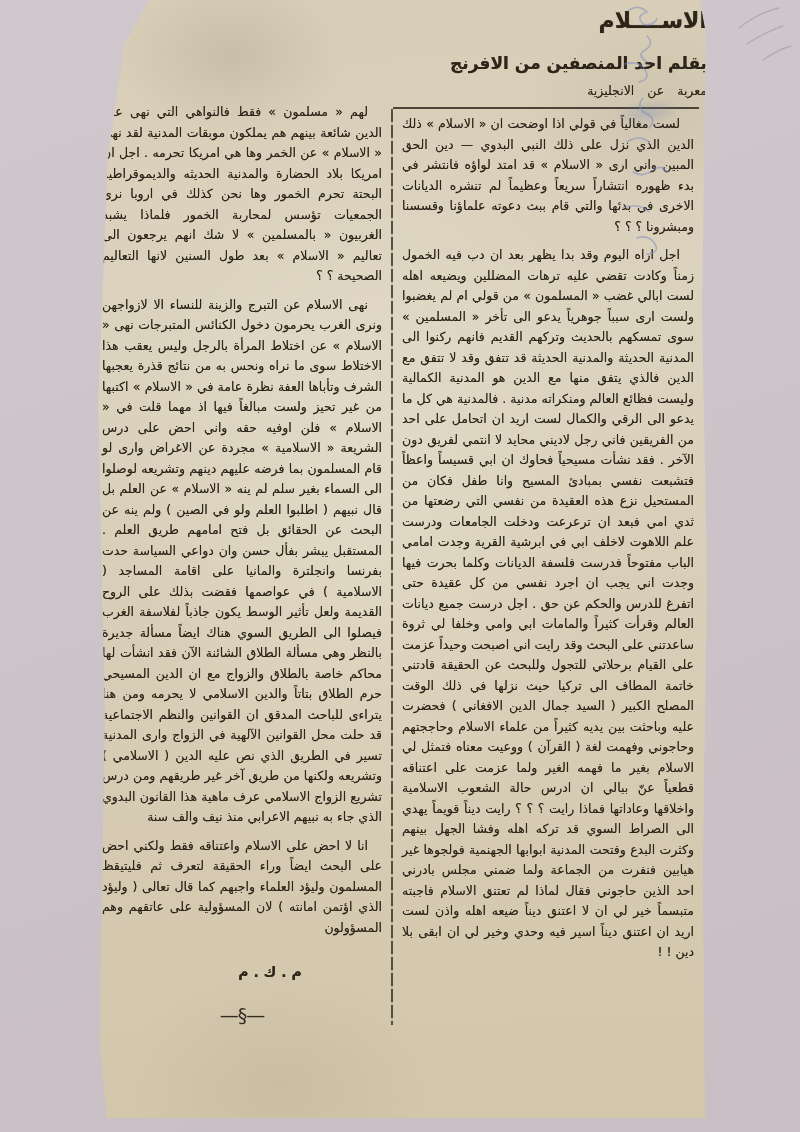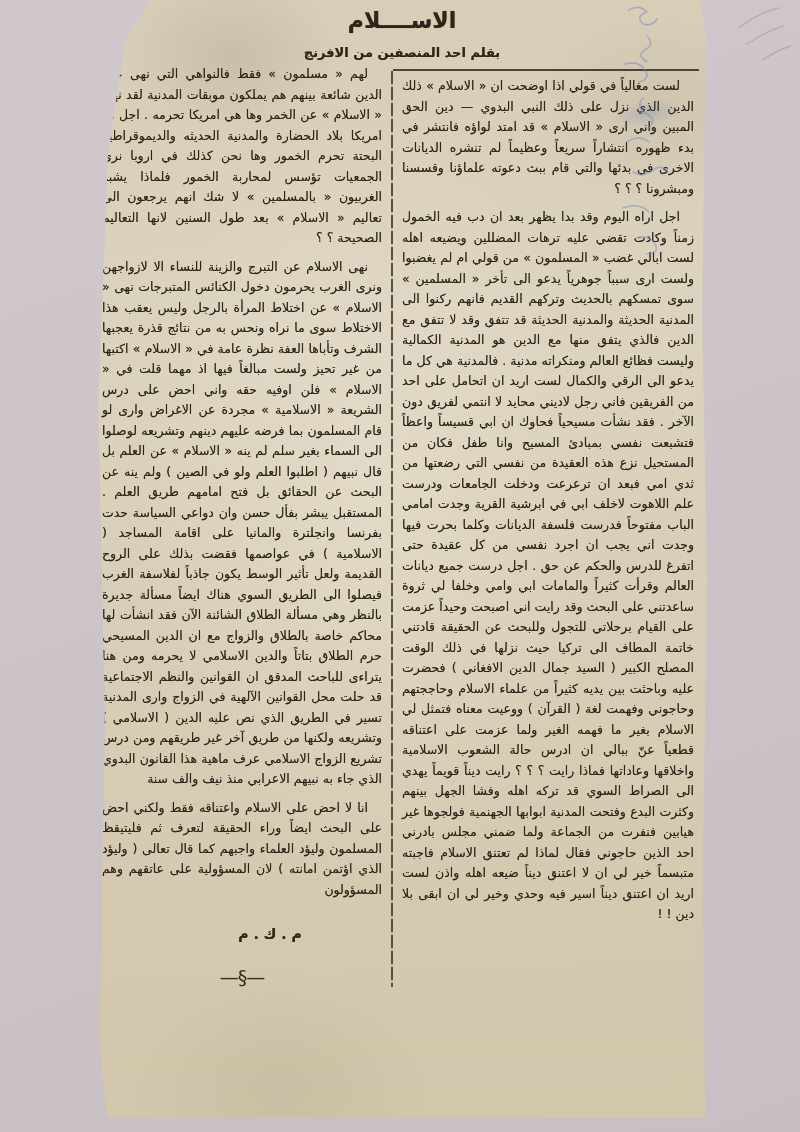--- a/index.html
+++ b/index.html
@@ -20,27 +20,27 @@
     background:
       radial-gradient(ellipse 170px 120px at 22% 5%, rgba(110,105,100,.16), transparent 65%),
       radial-gradient(ellipse 220px 170px at 92% 10%, rgba(125,115,95,.12), transparent 60%),
       radial-gradient(ellipse 320px 520px at 45% 45%, rgba(255,252,240,.22), transparent 75%),
       radial-gradient(ellipse 260px 190px at 30% 97%, rgba(120,105,80,.10), transparent 60%),
       linear-gradient(178deg,#d8cdb6 0%,#dcd3bf 30%,#d7ccb4 65%,#d2c6ab 100%);
     clip-path:polygon(8.6% 0%, 98.8% 0%, 99.8% 3%, 99.2% 28%, 100% 52%, 99.3% 78%, 99.7% 100%,
                       1.6% 100%, 0.4% 93%, 1.3% 64%, 0.2% 36%, 1.8% 14%, 4.5% 4%);
     box-shadow:0 0 16px rgba(60,50,60,.3);
   }
-  .header{text-align:center;padding-top:8px;direction:rtl;}
+  .header{padding-top:8px;direction:rtl;}
   .title{
     font-size:22px;font-weight:bold;letter-spacing:.5px;
     text-shadow:0 0 .7px rgba(45,37,25,.7);
   }
   .byline{
-    font-size:13px;font-weight:bold;margin-top:12px;
+    font-size:17px;font-weight:bold;margin-top:20px;
     text-shadow:0 0 .6px rgba(45,37,25,.6);
   }
   .subtitle{
     font-size:12.5px;margin-top:10px;word-spacing:9px;
     text-shadow:0 0 .4px rgba(45,37,25,.5);
   }
   .columns{
     display:flex;flex-direction:row;direction:rtl;
     margin-top:9px;padding:0 8px 0 12px;
   }
@@ -88,20 +88,21 @@
 </head>
 <body>
 
 <div class="scene">
 
   <div class="paper">
 
     <div class="header">
       <div class="title">الاســــلام</div>
       <div class="byline">بقلم احد المنصفين من الافرنج</div>
+      <div class="subtitle">معربة عن الانجليزية</div>
     </div>
 
     <div class="columns">
 
       <div class="col col-right">
         <p class="para">لست مغالياً في قولي اذا اوضحت ان « الاسلام » ذلك الدين الذي نزل على ذلك النبي البدوي — دين الحق المبين واني ارى « الاسلام » قد امتد لواؤه فانتشر في بدء ظهوره انتشاراً سريعاً وعظيماً لم تنشره الديانات الاخرى في بدئها والتي قام ببث دعوته علماؤنا وقسسنا ومبشرونا ؟ ؟ ؟</p>
         <p class="para">اجل اراه اليوم وقد بدا يظهر بعد ان دب فيه الخمول زمناً وكادت تقضي عليه ترهات المضللين ويضيعه اهله لست ابالي غضب « المسلمون » من قولي ام لم يغضبوا ولست ارى سبباً جوهرياً يدعو الى تأخر « المسلمين » سوى تمسكهم بالحديث وتركهم القديم فانهم ركنوا الى المدنية الحديثة والمدنية الحديثة قد تتفق وقد لا تتفق مع الدين فالذي يتفق منها مع الدين هو المدنية الكمالية وليست فظائع العالم ومنكراته مدنية . فالمدنية هي كل ما يدعو الى الرقي والكمال لست اريد ان اتحامل على احد من الفريقين فاني رجل لاديني محايد لا انتمي لفريق دون الآخر . فقد نشأت مسيحياً فحاوك ان ابي قسيساً واعظاً فتشبعت نفسي بمبادئ المسيح وانا طفل فكان من المستحيل نزع هذه العقيدة من نفسي التي رضعتها من ثدي امي فبعد ان ترعرعت ودخلت الجامعات ودرست علم اللاهوت لاخلف ابي في ابرشية القرية وجدت امامي الباب مفتوحاً فدرست فلسفة الديانات وكلما بحرت فيها وجدت اني يجب ان اجرد نفسي من كل عقيدة حتى اتفرغ للدرس والحكم عن حق . اجل درست جميع ديانات العالم وقرأت كثيراً والمامات ابي وامي وخلفا لي ثروة ساعدتني على البحث وقد رايت اني اصبحت وحيداً عزمت على القيام برحلاتي للتجول وللبحث عن الحقيقة قادتني خاتمة المطاف الى تركيا حيث نزلها في ذلك الوقت المصلح الكبير ( السيد جمال الدين الافغاني ) فحضرت عليه وباحثت بين يديه كثيراً من علماء الاسلام وحاججتهم وحاجوني وفهمت لغة ( القرآن ) ووعيت معناه فتمثل لي الاسلام بغير ما فهمه الغير ولما عزمت على اعتناقه قطعياً عنّ ببالي ان ادرس حالة الشعوب الاسلامية واخلاقها وعاداتها فماذا رايت ؟ ؟ ؟ رايت ديناً قويماً يهدي الى الصراط السوي قد تركه اهله وفشا الجهل بينهم وكثرت البدع وفتحت المدنية ابوابها الجهنمية فولجوها غير هيابين فنفرت من الجماعة ولما ضمني مجلس بادرني احد الذين حاجوني فقال لماذا لم تعتنق الاسلام فاجبته متبسماً خير لي ان لا اعتنق ديناً ضيعه اهله واذن لست اريد ان اعتنق ديناً اسير فيه وحدي وخير لي ان ابقى بلا دين ! !</p>
       </div>
 
       <div class="divider"></div>

